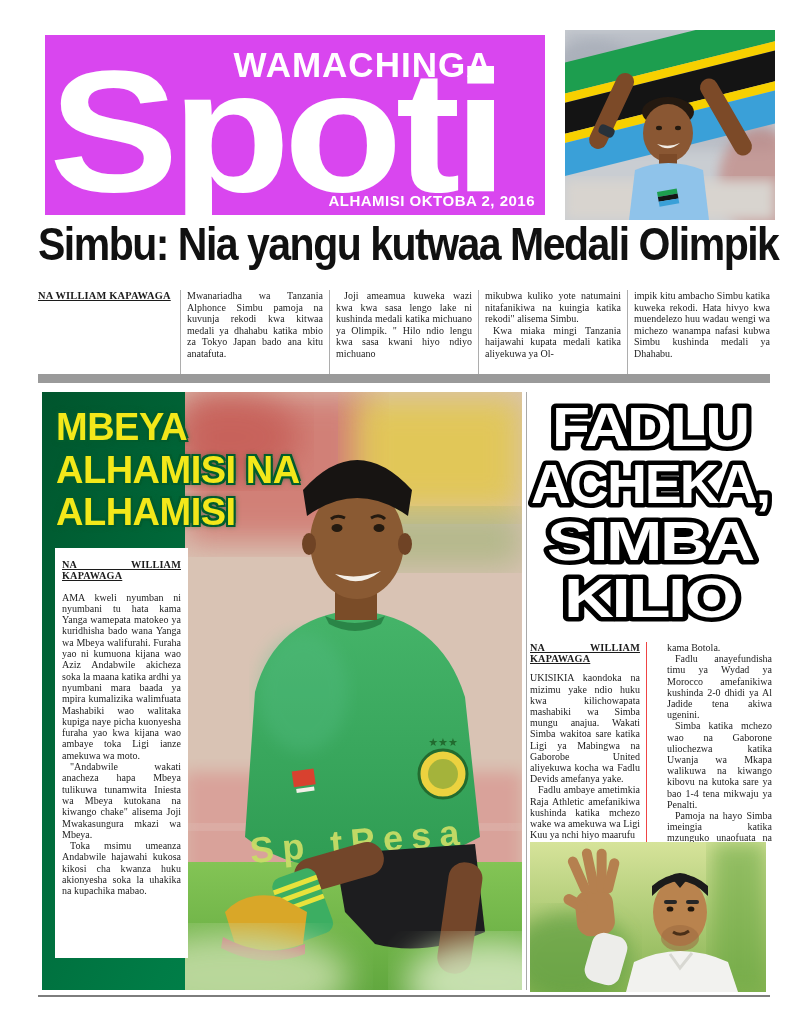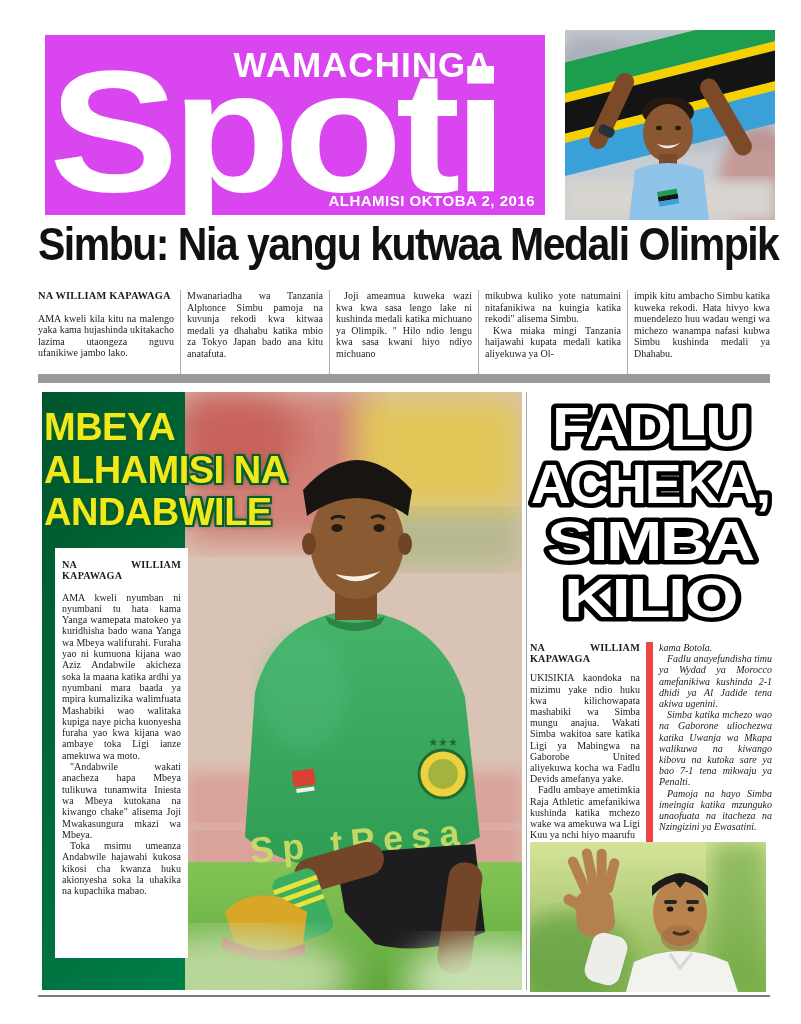--- a/index.html
+++ b/index.html
@@ -25,48 +25,48 @@
   
   .headline1{position:absolute;left:38px;top:222px;width:736px;color:#111;
              font:bold 41px/1 "Liberation Sans",sans-serif;letter-spacing:-1.5px;
              transform:scaleY(1.12);transform-origin:top left;white-space:nowrap;}
   .story1{position:absolute;left:38px;top:290px;width:732px;height:84px;display:flex;
           font-size:10px;line-height:11.5px;color:#1c1c1c;}
   .s1col{flex:1;padding:0 6px;text-align:justify;overflow:hidden;}
   .s1col:first-child{padding-left:0;}
   .s1col:last-child{padding-right:0;}
   .s1col + .s1col{border-left:1px solid #adadad;}
-  .byline{font-weight:bold;font-size:10.4px;letter-spacing:.2px;margin:0 0 11px 0;}
+  .byline{font-weight:bold;font-size:10.4px;letter-spacing:.2px;margin:0 0 11px 0;text-decoration:underline;}
   p{margin:0;}
   .ind{text-indent:8px;}
 
   .graybar{position:absolute;left:38px;top:374px;width:732px;height:9px;background:#9a9a9a;}
 
   
   .green-panel{position:absolute;left:42px;top:392px;width:480px;height:598px;
                background:linear-gradient(120deg,#00552d 0%,#007c46 55%,#009255 100%);}
-  .mbeya-head{position:absolute;left:44px;top:406px;width:310px;z-index:3;
+  .mbeya-head{position:absolute;left:56px;top:406px;width:310px;z-index:3;
               color:#f3e81a;font:bold 38px/1.12 "Liberation Sans",sans-serif;letter-spacing:-.5px;
               text-shadow:-2px -2px 0 #015c2e,2px -2px 0 #015c2e,-2px 2px 0 #015c2e,2px 2px 0 #015c2e,0 0 6px #015c2e;}
   .white-box{position:absolute;left:55px;top:548px;width:133px;height:410px;z-index:3;
              background:#fff;padding:11px 7px 0 7px;box-sizing:border-box;overflow:hidden;
              font-size:10px;line-height:11.3px;text-align:justify;color:#1c1c1c;}
   .white-box .byline{font-size:10.2px;margin-bottom:10px;}
 
   .vrule-mid{position:absolute;left:526px;top:392px;width:1px;height:598px;background:#a8a8a8;}
 
   
   .fadlu{position:absolute;left:528px;top:394px;width:244px;height:240px;z-index:2;}
   .fadlu text{font-family:"Liberation Sans",sans-serif;font-weight:bold;font-size:55px;
               fill:#fff;stroke:#000;stroke-width:9px;paint-order:stroke;stroke-linejoin:round;
               letter-spacing:-2px;}
   .story3{position:absolute;left:530px;top:642px;width:242px;height:200px;display:flex;
           font-size:10px;line-height:11.2px;text-align:justify;color:#1c1c1c;overflow:hidden;}
   .s3col1{width:116px;padding-right:6px;box-sizing:border-box;}
-  .s3col2{flex:1;padding-left:6px;border-left:7px solid #ef4444;font-style:italic;}
+  .s3col2{flex:1;padding-left:20px;border-left:1px solid #ef4444;}
   .story3 .byline{font-size:10.2px;margin-bottom:8px;}
 
   .bottom-rule{position:absolute;left:38px;top:995px;width:732px;height:2px;background:#7d7d7d;}
 </style>
 </head>
 <body>
 
 <div class="page">
 
   <div class="masthead">
@@ -114,21 +114,20 @@
           <rect y="10" width="20" height="5" fill="#3aa0d8"></rect>
       </g>
     </svg>
   </div>
 
   <div class="headline1">Simbu: Nia yangu kutwaa Medali Olimpik</div>
 
   <div class="story1">
     <div class="s1col">
       <div class="byline">NA WILLIAM KAPAWAGA</div>
-      <p>AMA kweli kila kitu na malengo yaka kama hujashinda ukitakacho lazima utaongeza nguvu ufanikiwe jambo lako.</p>
     </div>
     <div class="s1col">
       <p>Mwanariadha wa Tanzania Alphonce Simbu pamoja na kuvunja rekodi kwa kitwaa medali ya dhahabu katika mbio za Tokyo Japan bado ana kitu anatafuta.</p>
     </div>
     <div class="s1col">
       <p class="ind">Joji ameamua kuweka wazi kwa kwa sasa lengo lake ni kushinda medali katika michuano ya Olimpik. " Hilo ndio lengu kwa sasa kwani hiyo ndiyo michuano</p>
     </div>
     <div class="s1col">
       <p>mikubwa kuliko yote natumaini nitafanikiwa na kuingia katika rekodi" alisema Simbu.</p>
       <p class="ind">Kwa miaka mingi Tanzania haijawahi kupata medali katika aliyekuwa ya Ol-</p>
@@ -205,21 +204,21 @@
       <path d="M40,520 Q60,498 95,505 L122,520 L118,552 Q80,565 50,552 Z" fill="#d9a728"></path>
       <path d="M38,545 Q80,568 120,552 L120,562 Q78,578 36,556 Z" fill="#e2447c"></path>
       <ellipse cx="50" cy="585" rx="115" ry="45" fill="#c2dca4" opacity=".9" filter="url(#bl16)"></ellipse>
       <ellipse cx="305" cy="590" rx="85" ry="42" fill="#d2e6bb" opacity=".9" filter="url(#bl16)"></ellipse>
     </svg>
   </div>
 
   <div class="mbeya-head">
     <div>MBEYA</div>
     <div>ALHAMISI NA</div>
-    <div>ANDABWILE</div>
+    <div>ALHAMISI</div>
   </div>
 
   <div class="white-box">
     <div class="byline">NA WILLIAM KAPAWAGA</div>
     <p>AMA kweli nyumban ni nyumbani tu hata kama Yanga wamepata matokeo ya kuridhisha bado wana Yanga wa Mbeya walifurahi. Furaha yao ni kumuona kijana wao Aziz Andabwile akicheza soka la maana katika ardhi ya nyumbani mara baada ya mpira kumalizika walimfuata Mashabiki wao walitaka kupiga naye picha kuonyesha furaha yao kwa kijana wao ambaye toka Ligi ianze amekuwa wa moto.</p>
     <p class="ind">"Andabwile wakati anacheza hapa Mbeya tulikuwa tunamwita Iniesta wa Mbeya kutokana na kiwango chake" alisema Joji Mwakasungura mkazi wa Mbeya.</p>
     <p class="ind">Toka msimu umeanza Andabwile hajawahi kukosa kikosi cha kwanza huku akionyesha soka la uhakika na kupachika mabao.</p>
   </div>
 
   <div class="vrule-mid"></div>
@@ -232,22 +231,22 @@
   </svg>
 
   <div class="story3">
     <div class="s3col1">
       <div class="byline">NA WILLIAM KAPAWAGA</div>
       <p>UKISIKIA kaondoka na mizimu yake ndio huku kwa kilichowapata mashabiki wa Simba mungu anajua. Wakati Simba wakitoa sare katika Ligi ya Mabingwa na Gaborobe United aliyekuwa kocha wa Fadlu Devids amefanya yake.</p>
       <p class="ind">Fadlu ambaye ametimkia Raja Athletic amefanikiwa kushinda katika mchezo wake wa amekuwa wa Ligi Kuu ya nchi hiyo maarufu</p>
     </div>
     <div class="s3col2">
       <p>kama Botola.</p>
-      <p class="ind">Fadlu anayefundisha timu ya Wydad ya Morocco amefanikiwa kushinda 2-1 dhidi ya Al Jadide tena akiwa ugenini.</p>
-      <p class="ind">Simba katika mchezo wao na Gaborone uliochezwa katika Uwanja wa Mkapa walikuwa na kiwango kibovu na kutoka sare ya bao 7-1 tena mikwaju ya Penalti.</p>
+      <p class="ind">Fadlu anayefundisha timu ya Wydad ya Morocco amefanikiwa kushinda 2-0 dhidi ya Al Jadide tena akiwa ugenini.</p>
+      <p class="ind">Simba katika mchezo wao na Gaborone uliochezwa katika Uwanja wa Mkapa walikuwa na kiwango kibovu na kutoka sare ya bao 1-4 tena mikwaju ya Penalti.</p>
       <p class="ind">Pamoja na hayo Simba imeingia katika mzunguko unaofuata na itacheza na Nzingizini ya Ewasatini.</p>
     </div>
   </div>
 
   <div class="photo coach">
     <svg width="236" height="150" viewBox="0 0 236 150">
       <defs>
         <filter id="bl10">
             <feGaussianBlur stdDeviation="10"></feGaussianBlur>
           </filter>

